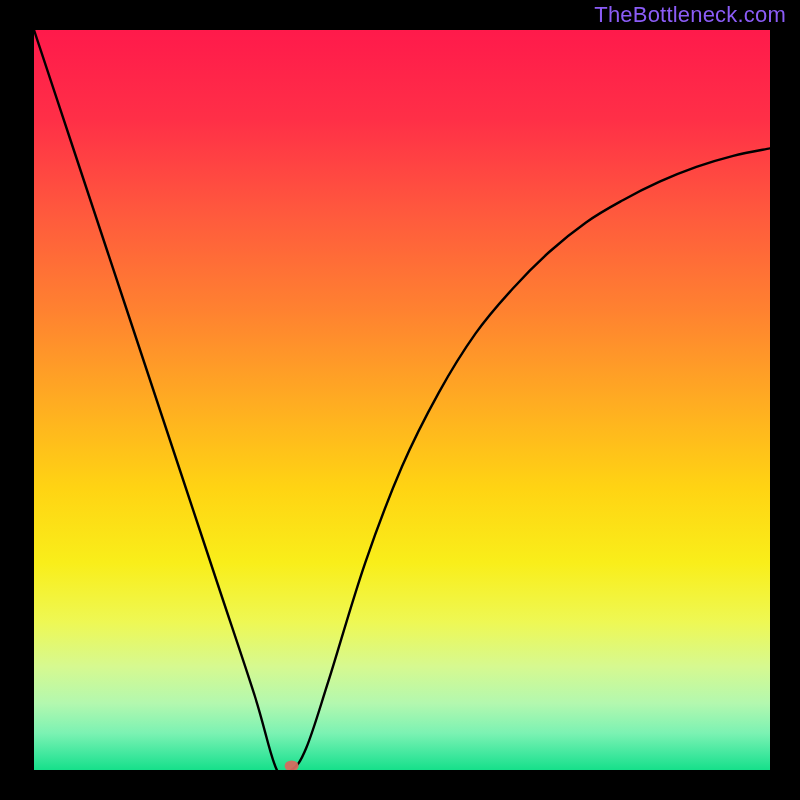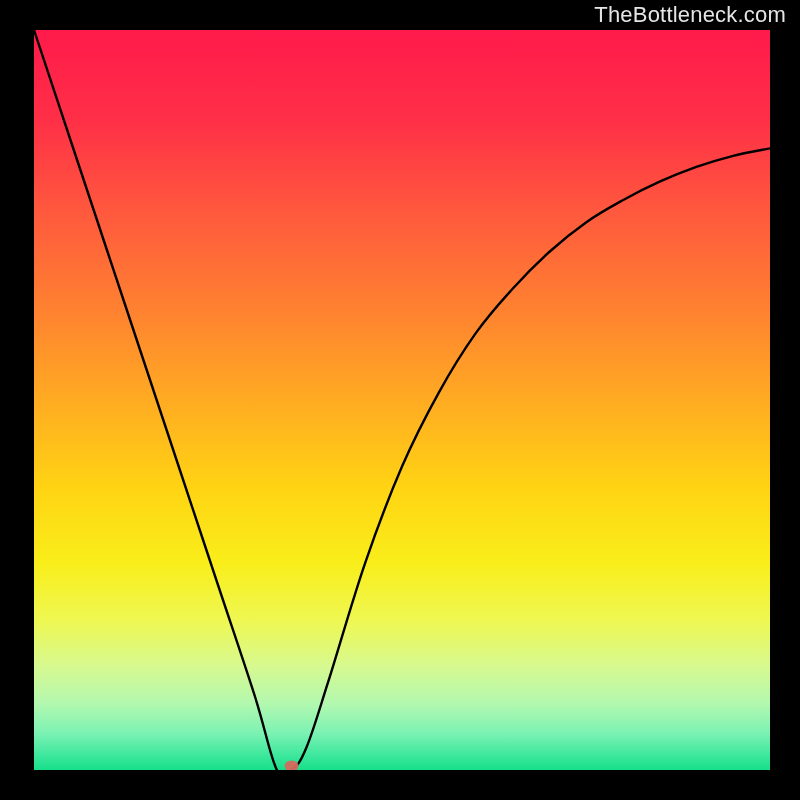--- a/index.html
+++ b/index.html
@@ -16,21 +16,21 @@
     left: 0;
     top: 0;
     width: 800px;
     height: 800px;
     background: #000;
   }
   .watermark {
     position: absolute;
     top: 2px;
     right: 14px;
-    color: #e5e5e5;
+    color: #8b5cf6;
     font-size: 22px;
     font-weight: 400;
     letter-spacing: 0.2px;
     z-index: 10;
   }
   .plot-area {
     position: absolute;
     left: 34px;
     top: 30px;
     width: 736px;

